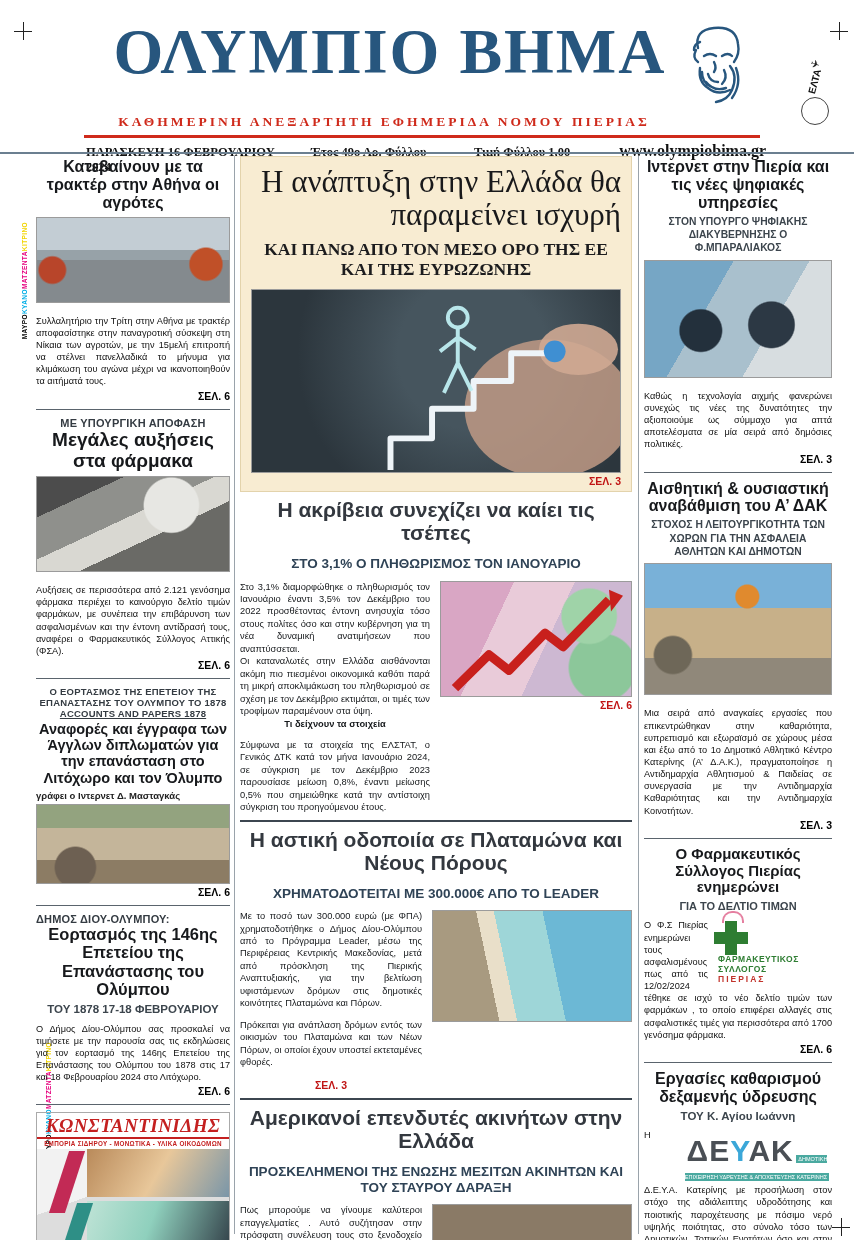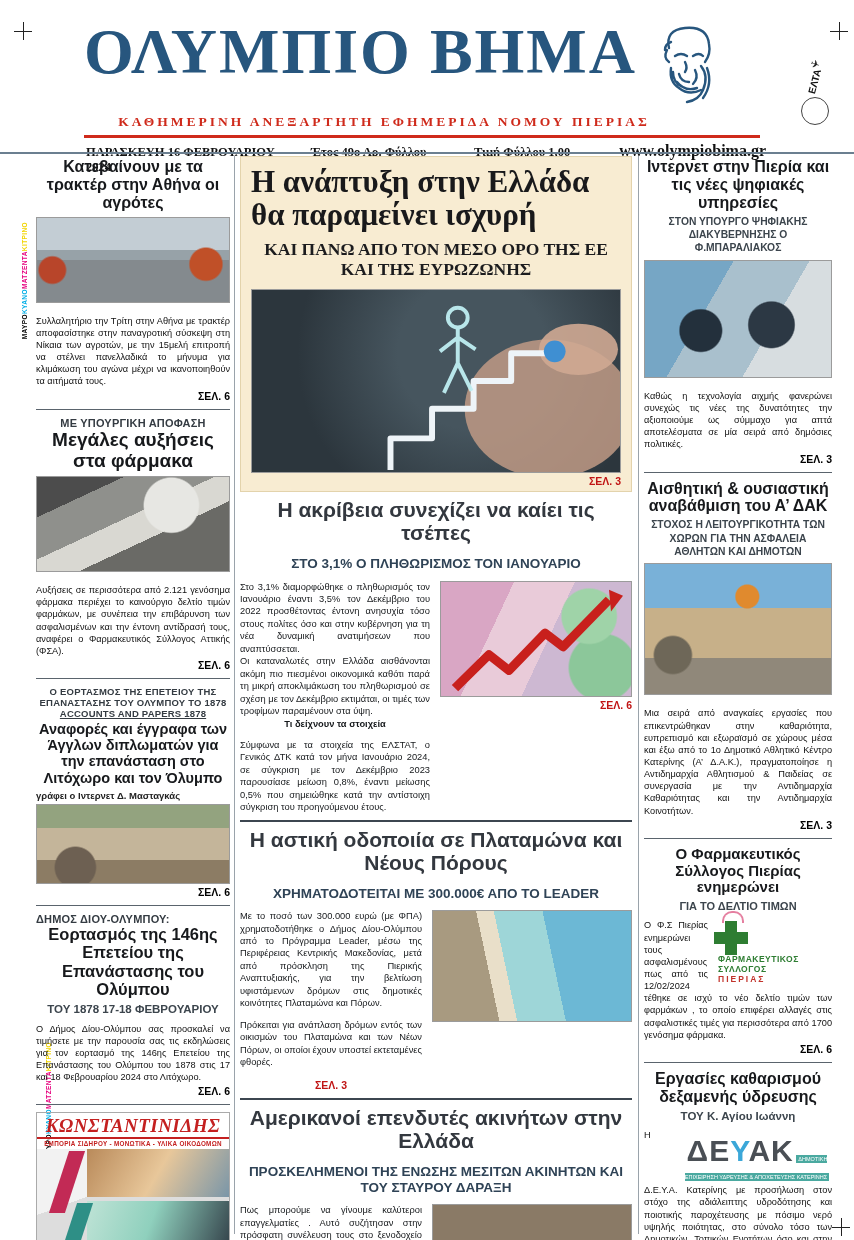--- a/index.html
+++ b/index.html
@@ -8,21 +8,21 @@
   
   .reg{position:absolute;width:18px;height:18px;}
   .reg:before{content:"";position:absolute;left:50%;top:0;width:1px;height:100%;background:#222;}
   .reg:after{content:"";position:absolute;top:50%;left:0;height:1px;width:100%;background:#222;}
   .cstrip{position:absolute;writing-mode:vertical-rl;transform:rotate(180deg);
           font-size:6.5px;font-weight:bold;letter-spacing:.4px;line-height:1;}
   .cmykv{position:absolute;writing-mode:vertical-rl;transform:rotate(180deg);
          font-size:9px;font-weight:bold;line-height:1;}
   
   .masthead{position:absolute;left:84px;top:22px;width:696px;}
-  .mast-row{display:flex;align-items:flex-start;gap:18px;}
+  .mast-row{display:flex;align-items:flex-start;justify-content:center;gap:18px;}
   .mast-title{font-family:"Liberation Serif",serif;font-weight:bold;color:#27567e;
               font-size:64px;line-height:.95;letter-spacing:2px;white-space:nowrap;}
   .mast-sub{font-family:"Liberation Serif",serif;font-weight:bold;color:#cf2a1b;
             font-size:13.5px;letter-spacing:3px;text-align:center;margin-top:4px;width:600px;}
   .mast-redrule{height:3px;background:#cf2a1b;margin:5px 0 4px;width:676px;}
   .mast-dates{display:flex;gap:26px;align-items:baseline;font-family:"Liberation Serif",serif;
               font-weight:bold;font-size:12.5px;color:#111;padding-left:2px;}
   .mast-site{font-size:16px;margin-left:auto;margin-right:14px;}
   .mast-bottomrule{position:absolute;left:0;top:152px;width:854px;height:2px;background:#6b7f90;}
   .elta{position:absolute;right:24px;top:58px;width:30px;text-align:center;}
@@ -40,22 +40,22 @@
   .h-sm{font-weight:bold;font-size:16px;line-height:1.12;text-align:center;color:#17191c;}
   .k-sm{font-weight:bold;font-size:11px;text-align:center;color:#343b42;letter-spacing:.2px;}
   .sub-sm{font-weight:bold;font-size:10.3px;line-height:1.3;text-align:center;color:#3c454d;margin-top:3px;}
   .byline{font-weight:bold;font-size:9.5px;color:#222;margin:4px 0 3px;}
   .cap{font-size:9.2px;line-height:1.32;color:#101010;margin-top:12px;text-align:justify;}
   .pg{font-weight:bold;font-size:10.5px;text-align:right;color:#000;margin-top:2px;}
   .pg.red{color:#c01414;}
   .ph{width:100%;border:1px solid #9b9b9b;box-sizing:border-box;margin-top:5px;}
   
   .mainbox{background:#f8ecd2;border:1px solid #e3d3ac;padding:8px 10px 4px;box-sizing:border-box;}
-  .main-title{font-family:"Liberation Serif",serif;font-weight:bold;font-size:31px;
-              line-height:1.08;text-align:left;color:#19191b;}
+  .main-title{font-family:"Liberation Serif",serif;font-weight:normal;font-size:31px;
+              line-height:1.08;text-align:right;color:#19191b;}
   .main-sub{font-family:"Liberation Serif",serif;font-weight:bold;font-size:17.5px;
             line-height:1.15;text-align:center;color:#1c1c1e;margin-top:7px;}
   .c-title{font-weight:bold;font-size:21px;line-height:1.1;text-align:center;color:#33383f;}
   .c-sub{font-weight:bold;font-size:13.5px;line-height:1.2;text-align:center;color:#2f4356;margin-top:12px;}
   .c-body{font-size:9.3px;line-height:1.34;color:#15181b;text-align:justify;}
   .c-body p{margin:0 0 9px;}
   .c-cross{font-weight:bold;text-align:center;margin:0 0 2px;}
   .flexrow{display:flex;gap:10px;margin-top:8px;}
   
   .ph-tractors{height:86px;background:

